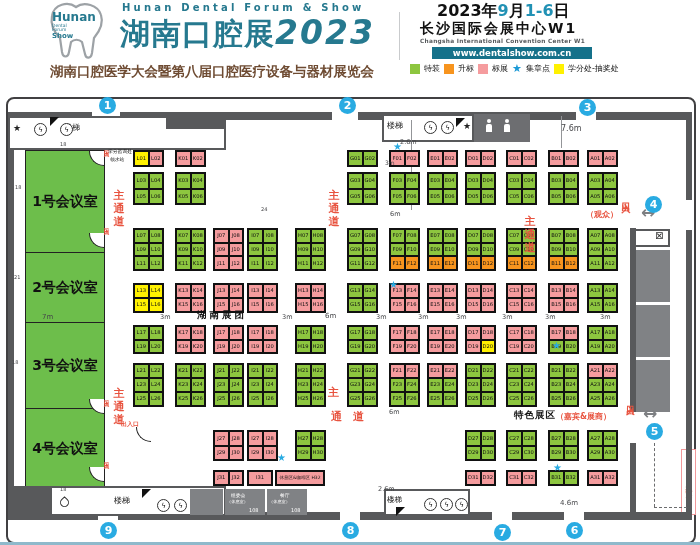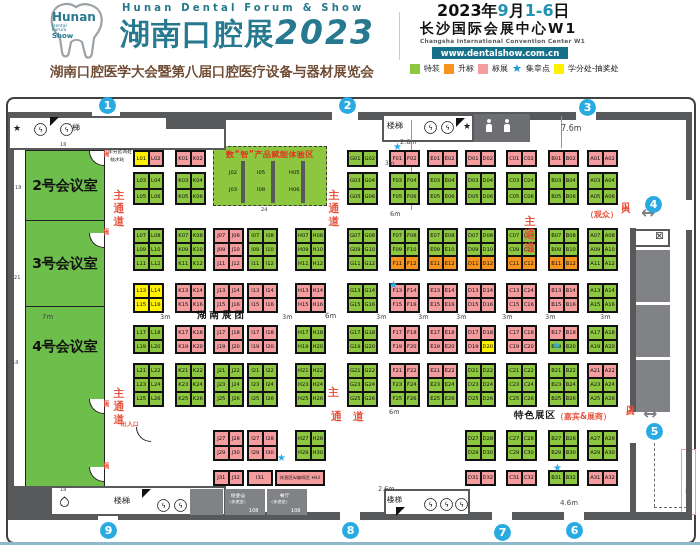--- a/index.html
+++ b/index.html
@@ -15,21 +15,21 @@
   .ll3{font-size:7px;font-weight:bold;}
   .hdr-en{left:122px;top:2px;font-size:10px;font-weight:bold;letter-spacing:3.2px;color:#26798F;white-space:nowrap;}
   .hdr-zh{left:120px;top:13px;font-size:30px;font-weight:bold;color:#26798F;letter-spacing:1px;white-space:nowrap;}
   .hdr-year{font-style:italic;letter-spacing:2px;font-size:33px;}
   .hdr-sub{left:50px;top:63px;font-size:13.5px;font-weight:bold;color:#6E4B32;white-space:nowrap;}
   .vline{left:399px;top:12px;width:1px;height:48px;background:#C9CBCD;}
   .date{left:437px;top:1px;font-size:16px;font-weight:bold;white-space:nowrap;}
   .date .tl{color:#2191B4;}
   .venue{left:420px;top:20px;font-size:14px;font-weight:bold;letter-spacing:2px;white-space:nowrap;}
   .venEn{left:420px;top:38px;font-size:5.8px;font-weight:bold;color:#55585B;letter-spacing:0.3px;white-space:nowrap;}
-  .webbar{left:432px;top:47px;width:136px;height:12px;background:#15718A;color:#fff;font-size:8.5px;
+  .webbar{left:432px;top:47px;width:160px;height:12px;background:#15718A;color:#fff;font-size:8.5px;
           font-weight:bold;display:flex;align-items:center;justify-content:center;}
   .legend{left:410px;top:63px;display:flex;align-items:center;gap:4px;font-size:8px;white-space:nowrap;}
   .lg-sq{width:10px;height:10px;display:inline-block;}
   .lg-star{color:#1C9AD6;font-size:11px;line-height:10px;}
   
   #mapArea{position:absolute;left:0;top:0;width:700px;height:545px;}
   .frame{left:6px;top:97px;width:686px;height:443px;border:2px solid #414042;border-radius:8px;}
   .blk{position:absolute;}
   .island{position:absolute;display:grid;border:1px solid #111;box-sizing:border-box;}
   .cell{border:0.5px solid #111;display:flex;align-items:center;justify-content:center;
@@ -109,39 +109,26 @@
         <span class="lg-star" style="color: rgb(28, 154, 214);">★</span>
         <span>集章点</span>
         <span class="lg-sq" style="background: rgb(255, 241, 0);"></span>
         <span>学分处-抽奖处</span>
       </div>
   </div>
 
   <div id="mapArea">
     <div class="abs frame"></div>
     <div class="abs roomcol" id="roomCol">
+        <div class="room" style="height: 102px;">1号会议室</div>
         <div class="room" style="height: 70px;">2号会议室</div>
         <div class="room" style="height: 86px;">3号会议室</div>
         <div class="room" style="height: 79px;">4号会议室</div>
       </div>
 
-    <div class="abs techzone">
-      <div class="tz-title">数“智”产品赋能体验区</div>
-      <div id="tzCells">
-          <div class="tz-bar" style="left: 27px;"></div>
-          <div class="tz-bar" style="left: 57px;"></div>
-          <div class="tz-bar" style="left: 87px;"></div>
-          <div class="tz-bo" style="left: 15px; top: 22px;">J02</div>
-          <div class="tz-bo" style="left: 15px; top: 39px;">J03</div>
-          <div class="tz-bo" style="left: 43px; top: 22px;">I05</div>
-          <div class="tz-bo" style="left: 43px; top: 39px;">I08</div>
-          <div class="tz-bo" style="left: 75px; top: 22px;">H05</div>
-          <div class="tz-bo" style="left: 75px; top: 39px;">H06</div>
-        </div>
-    </div>
 
 
 
     <div class="abs route">通往二楼会议室</div>
   <div class="blk" style="left: 8px; top: 112px; width: 84px; height: 8px; background: rgb(88, 89, 91);"></div>
       <div class="blk" style="left: 120px; top: 112px; width: 212px; height: 8px; background: rgb(88, 89, 91);"></div>
       <div class="blk" style="left: 358px; top: 112px; width: 218px; height: 8px; background: rgb(88, 89, 91);"></div>
       <div class="blk" style="left: 596px; top: 112px; width: 96px; height: 8px; background: rgb(88, 89, 91);"></div>
       <div class="blk" style="left: 8px; top: 112px; width: 6px; height: 406px; background: rgb(88, 89, 91);"></div>
       <div class="blk" style="left: 8px; top: 512px; width: 90px; height: 8px; background: rgb(88, 89, 91);"></div>

